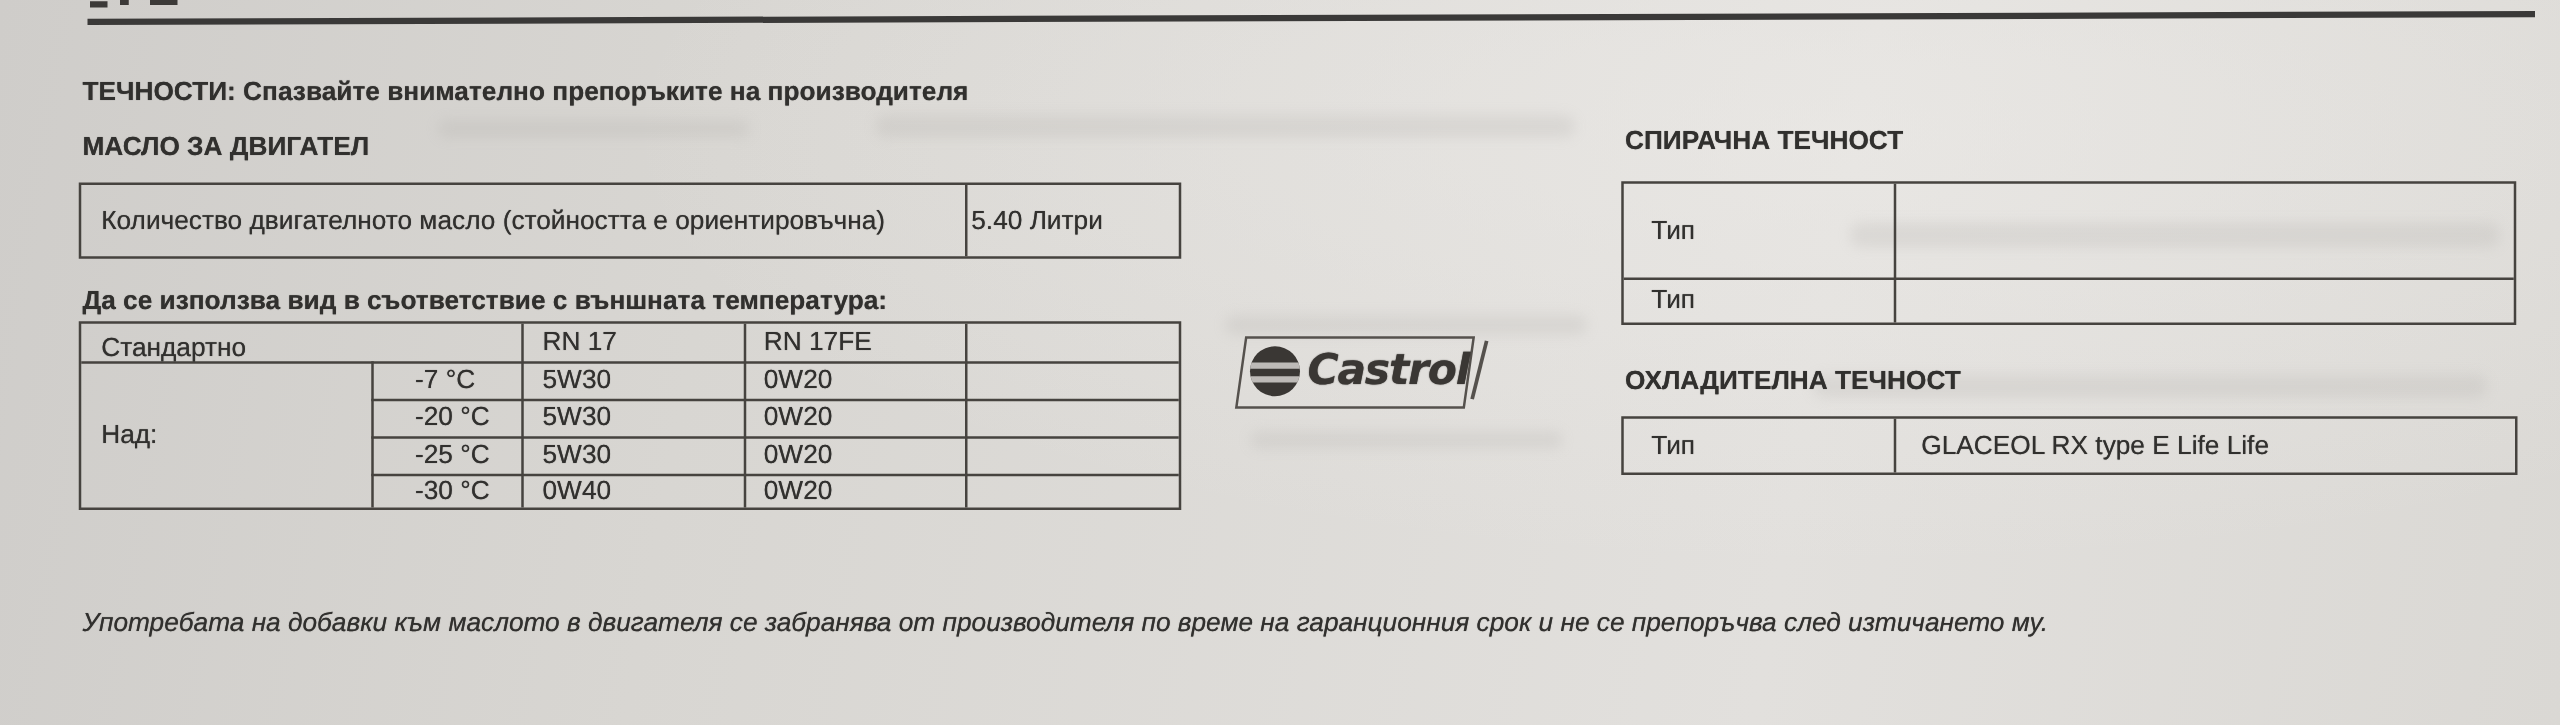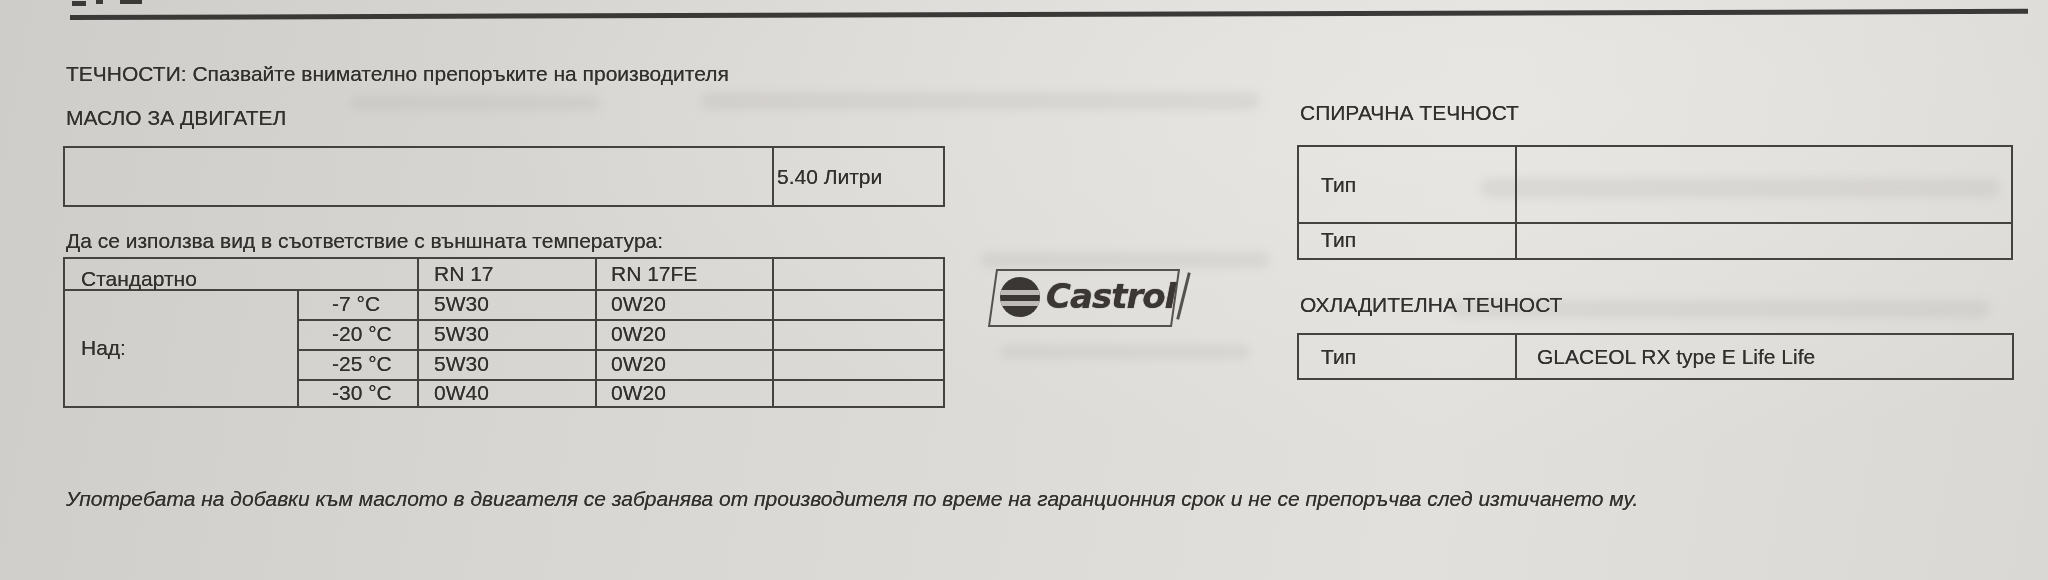--- a/index.html
+++ b/index.html
@@ -9,21 +9,21 @@
     overflow:hidden;
     font-family:"Liberation Sans","DejaVu Sans",sans-serif;
     color:#31302e;
     background:
       radial-gradient(ellipse 1400px 500px at 72% 18%, rgba(238,236,233,.55), rgba(238,236,233,0) 70%),
       linear-gradient(100deg,#cfcdca 0%,#d8d6d2 28%,#e2e0dd 70%,#dad8d4 100%);
     text-shadow:0 0 .6px rgba(49,48,46,.85);
   }
   .abs{position:absolute;box-sizing:border-box;}
   .line{position:absolute;background:#46433f;}
-  .h{font-weight:normal;font-size:21px;white-space:nowrap;}
+  .h{font-weight:bold;font-size:21px;white-space:nowrap;}
   .t{font-size:21px;white-space:nowrap;}
   .box{position:absolute;border:2px solid #46433f;box-sizing:border-box;}
   .cellc{display:flex;align-items:center;}
   .artifact{position:absolute;background:#a9a6a2;opacity:.20;filter:blur(5px);border-radius:9px;}
   .mark{position:absolute;background:#3c3a38;}
   
   .c-outline{position:absolute;border:2px solid #55514d;transform:skewX(-8deg);}
   .c-circle{position:absolute;border-radius:50%;background:#3a3734;overflow:hidden;}
   .c-stripe{position:absolute;left:0;width:100%;height:5px;background:#ccc9c5;opacity:.9;}
   .c-word{position:absolute;font-family:"DejaVu Sans","Liberation Sans",sans-serif;
@@ -47,20 +47,21 @@
   <div class="mark" style="left:96px;top:0px;width:7px;height:4px;"></div>
   <div class="mark" style="left:120px;top:0px;width:22px;height:4px;"></div>
 
   <div class="abs" style="left:70px;top:15px;width:1958px;height:5px;background:#3a3938;transform:rotate(-0.18deg);transform-origin:left center;"></div>
 
   <div class="abs h" style="left:66px;top:62px;">ТЕЧНОСТИ: Спазвайте внимателно препоръките на производителя</div>
   <div class="abs h" style="left:66px;top:106px;">МАСЛО ЗА ДВИГАТЕЛ</div>
   <div class="abs h" style="left:1300px;top:101px;">СПИРАЧНА ТЕЧНОСТ</div>
 
   <div class="box" style="left:63px;top:146px;width:882px;height:61px;">
+    <div class="abs t cellc" style="left:16px;top:0;height:57px;">Количество двигателното масло (стойността е ориентировъчна)</div>
     <div class="line" style="left:707px;top:0;width:2px;height:57px;"></div>
     <div class="abs t cellc" style="left:712px;top:0;height:57px;">5.40 Литри</div>
   </div>
 
   <div class="abs h" style="left:66px;top:229px;">Да се използва вид в съответствие с външната температура:</div>
 
   <div class="box" style="left:63px;top:257px;width:882px;height:151px;">
 
     <div class="line" style="left:0;top:30px;width:878px;height:2px;"></div>
     <div class="line" style="left:232px;top:60px;width:646px;height:2px;"></div>

